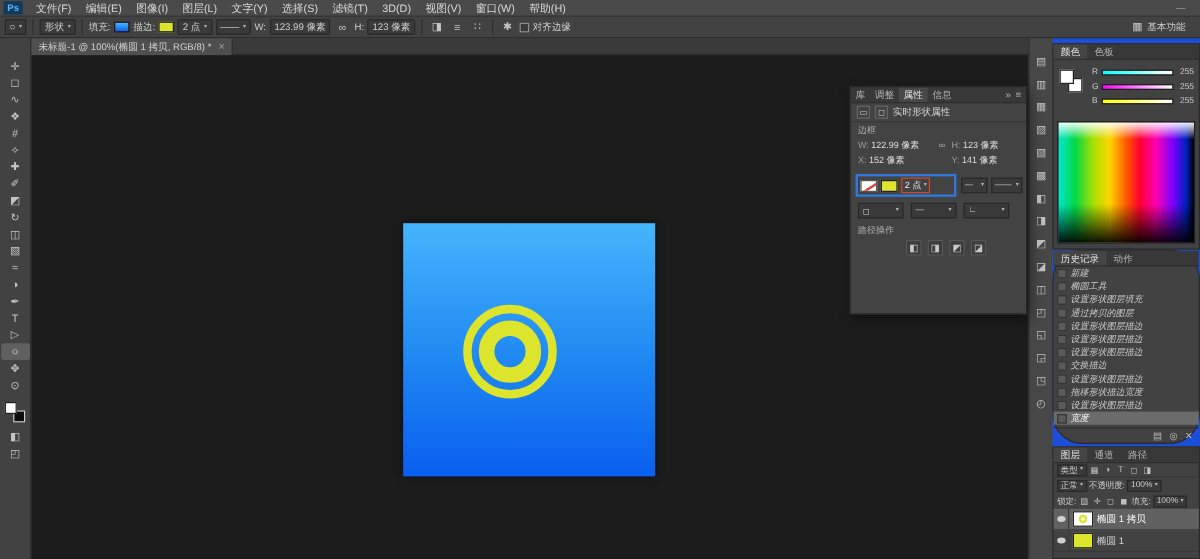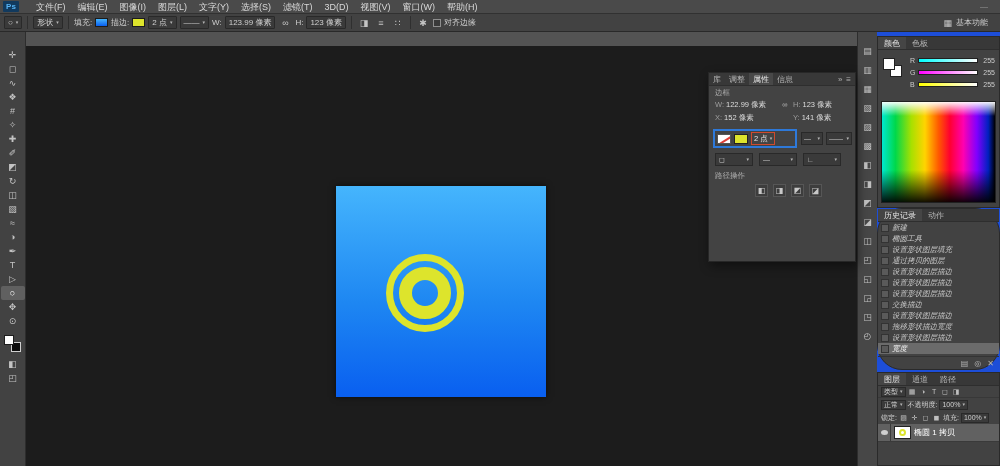--- a/index.html
+++ b/index.html
@@ -2,21 +2,21 @@
 <html style="--accent_yellow: #dde42c; --artboard_top: #45b5fd; --artboard_bottom: #095ff0; --highlight_blue: #2e79d9; --highlight_red: #cf4a2e; --canvas_bg: #1c1c1c;"><head>
 <meta charset="utf-8">
 <style>
   *{margin:0;padding:0;box-sizing:border-box;}
   html,body{width:1000px;height:466px;overflow:hidden;}
   body{font-family:"Liberation Sans","DejaVu Sans",sans-serif;background:#535353;}
   .root{position:relative;width:1000px;height:466px;background:#535353;color:#cfcfcf;cursor:default;}
 
   
   .menubar{position:absolute;left:0;top:0;width:1000px;height:14px;background:#4a4a4a;border-bottom:1px solid #313131;display:flex;align-items:center;font-size:9px;color:#d8d8d8;padding-left:3px;}
-  .ps-logo{width:16px;height:11px;background:#123a5e;color:#57b4f5;font-weight:bold;font-size:8px;line-height:11px;text-align:center;margin-right:11px;border-radius:1px;flex:none;}
+  .ps-logo{width:16px;height:11px;background:#123a5e;color:#57b4f5;font-weight:bold;font-size:8px;line-height:11px;text-align:center;margin-right:5px;border-radius:1px;flex:none;}
   .menu-item{padding:12px 6px;line-height:14px;white-space:nowrap;}
   .mb-dash{margin-left:auto;margin-right:12px;color:#9a9a9a;font-size:8px;}
 
   
   .optionsbar{position:absolute;left:0;top:14px;width:1000px;height:18px;background:#424242;border-bottom:1px solid #292929;display:flex;align-items:center;font-size:8px;color:#cfcfcf;padding:0 4px;gap:3px;white-space:nowrap;}
   .ob-sep{width:1px;height:13px;background:#2f2f2f;margin:0 2px;flex:none;}
   .ob-dd,.ob-field{height:13px;background:#3a3a3a;border:1px solid #292929;border-radius:1px;display:flex;align-items:center;gap:3px;padding:0 3px;flex:none;}
   .caret{font-size:5px;color:#b5b5b5;line-height:1;}
   .swatch{width:13px;height:9px;border:1px solid #1c1c1c;flex:none;}
   .swatch.fill{background:linear-gradient(180deg,var(--artboard_top,#45b5fd),var(--artboard_bottom,#095ff0));}
@@ -261,20 +261,26 @@
         <div class="bgc"></div>
       </div>
       <div class="tool">
           <span>◧</span>
         </div>
       <div class="tool">
           <span>◰</span>
         </div>
     </div>
 
+    <div class="tabbar">
+      <div class="doc-tab">
+        <span>未标题-1 @ 100%(椭圆 1 拷贝, RGB/8) *</span>
+        <span class="tab-close">×</span>
+      </div>
+    </div>
 
     <div class="canvas">
       <div class="artboard">
         <div class="ring-outer"></div>
         <div class="ring-inner"></div>
       </div>
     </div>
 
     <div class="dockstrip">
       <span class="dock-icon">▤</span>
@@ -430,34 +436,46 @@
         </div>
         <div class="layer-row selected">
           <div class="eye-cell">
               <span class="eye"></span>
             </div>
           <div class="layer-thumb">
               <span class="thumb-ring"></span>
             </div>
           <span>椭圆 1 拷贝</span>
         </div>
+        <div class="layer-row">
+          <div class="eye-cell">
+              <span class="eye"></span>
+            </div>
+          <div class="layer-thumb yellow"></div>
+          <span>椭圆 1</span>
+        </div>
       </div>
     </div>
 
     <div id="props">
       <div class="pp-tabs">
         <div class="pp-tab">库</div>
         <div class="pp-tab">调整</div>
         <div class="pp-tab active">属性</div>
         <div class="pp-tab">信息</div>
         <div class="pp-head-icons">
           <span>»</span>
           <span>≡</span>
         </div>
       </div>
+      <div class="pp-title">
+        <span class="pp-title-icon">▭</span>
+        <span class="pp-title-icon">◻</span>
+        <span>实时形状属性</span>
+      </div>
       <div class="pp-section">边框</div>
       <div class="pp-row">
         <span class="pp-col">
           <span class="pp-lab">W:</span>
           <span class="pp-val">122.99 像素</span>
         </span>
         <span class="pp-link">∞</span>
         <span class="pp-lab">H:</span>
         <span class="pp-val">123 像素</span>
       </div>

